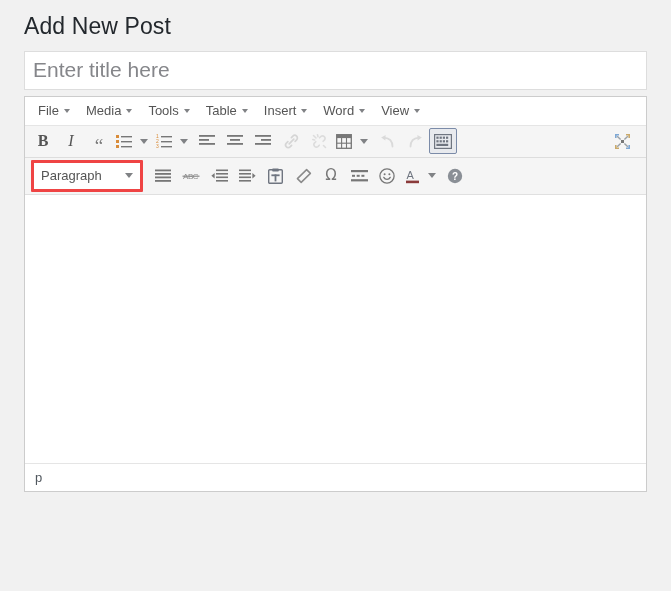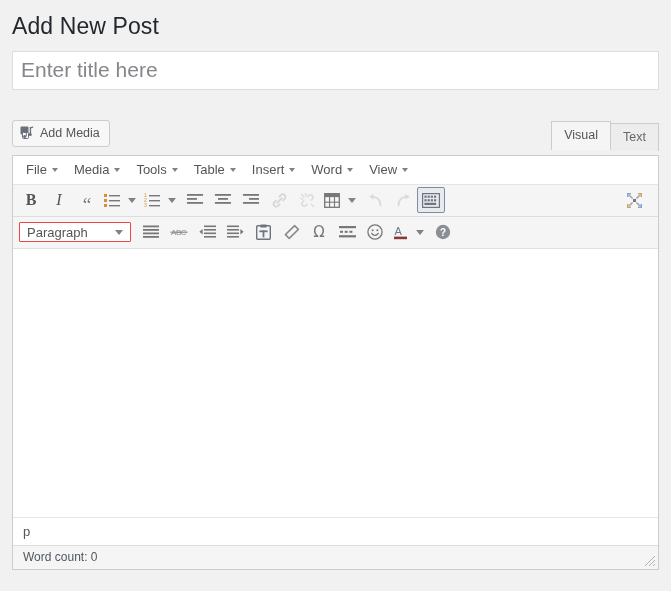--- a/index.html
+++ b/index.html
@@ -3,35 +3,35 @@
 <meta charset="utf-8">
 <style>
   * { box-sizing: border-box; }
   html, body {
     margin: 0; padding: 0;
     width: 671px; height: 591px;
     background: #f1f1f1;
     font-family: "Liberation Sans", sans-serif;
     -webkit-font-smoothing: antialiased;
   }
-  .page { width: 671px; height: 591px; position: relative; padding: 0 12px; }
+  .page { width: 671px; height: 591px; position: relative; padding: 0 24px; }
 
   
   .page-title {
     font-size: 23px;
     font-weight: 400;
     color: #23282d;
     margin: 0;
     padding: 12px 0 9px 0;
     line-height: 1.3;
     letter-spacing: 0.1px;
   }
 
   
-  .title-wrap { margin-bottom: 30px; }
+  .title-wrap { margin-bottom: 6px; }
   .title-input {
     display: block;
     width: 100%;
     height: 39px;
     padding: 3px 8px;
     border: 1px solid #ddd;
     background: #fff;
     font-family: "Liberation Sans", sans-serif;
     font-size: 21px;
     font-weight: 300;
@@ -176,22 +176,22 @@
     cursor: pointer;
   }
   .spacer { flex: 1 1 auto; }
 
   
   .para-select {
     display: flex;
     align-items: center;
     justify-content: space-between;
     width: 112px;
-    height: 20px;
-    border: 1px solid #ef4444;
+    height: 32px;
+    border: 3px solid #ef4444;
     background: #fff;
     font-size: 13px;
     color: #555;
     padding: 0 7px;
     margin: 0 6px 0 2px;
     cursor: pointer;
     border-radius: 1px;
   }
 
   
@@ -240,45 +240,20 @@
 <div class="page">
 
   <h1 class="page-title">Add New Post</h1>
 
   <div class="title-wrap">
     <input class="title-input" type="text" placeholder="Enter title here" style="">
   </div>
 
   <div class="editor-wrap">
 
-    <div class="media-row">
-      <div class="add-media-btn">
-        <span class="ico">
-          <svg width="15" height="15" viewBox="0 0 15 15">
-            <rect x="0.5" y="0.5" width="8" height="8" rx="1" fill="#6b7078"></rect>
-            <rect x="2.5" y="6.5" width="6" height="6" rx="1" fill="#fff" stroke="#6b7078"></rect>
-            <circle cx="4.6" cy="10.6" r="1.5" fill="#6b7078"></circle>
-            <rect x="5.8" y="6.9" width="1" height="3.6" fill="#6b7078"></rect>
-            <rect x="9.8" y="1.2" width="1.3" height="7" fill="#6b7078"></rect>
-            <path d="M9.8 1.2 L13.2 0.4 L13.2 1.7 L9.8 2.5 Z" fill="#6b7078"></path>
-            <circle cx="10.2" cy="8.5" r="1.6" fill="#6b7078"></circle>
-          </svg>
-        </span>
-        <span class="label">Add Media</span>
-      </div>
-
-      <div class="tabs">
-        <div class="tab active">
-          <span>Visual</span>
-        </div>
-        <div class="tab">
-          <span>Text</span>
-        </div>
-      </div>
-    </div>
 
     <div class="editor-box">
 
       <div class="menubar">
         <div class="menu-item">
           <span>File</span>
           <span class="caret sm"></span>
         </div>
         <div class="menu-item">
           <span>Media</span>
@@ -598,28 +573,16 @@
       </div>
 
       <div class="content-area">
         <span></span>
       </div>
 
       <div class="path-row">
         <span>p</span>
       </div>
 
-      <div class="status-row">
-        <span>Word count: 0</span>
-        <span class="resize-grip">
-          <svg width="16" height="16" viewBox="0 0 16 16">
-            <g stroke="#b0b0b0" stroke-width="1">
-              <line x1="14" y1="4" x2="4" y2="14"></line>
-              <line x1="14" y1="8" x2="8" y2="14"></line>
-              <line x1="14" y1="12" x2="12" y2="14"></line>
-            </g>
-          </svg>
-        </span>
-      </div>
 
     </div>
   </div>
 </div>
 
 </body></html>

